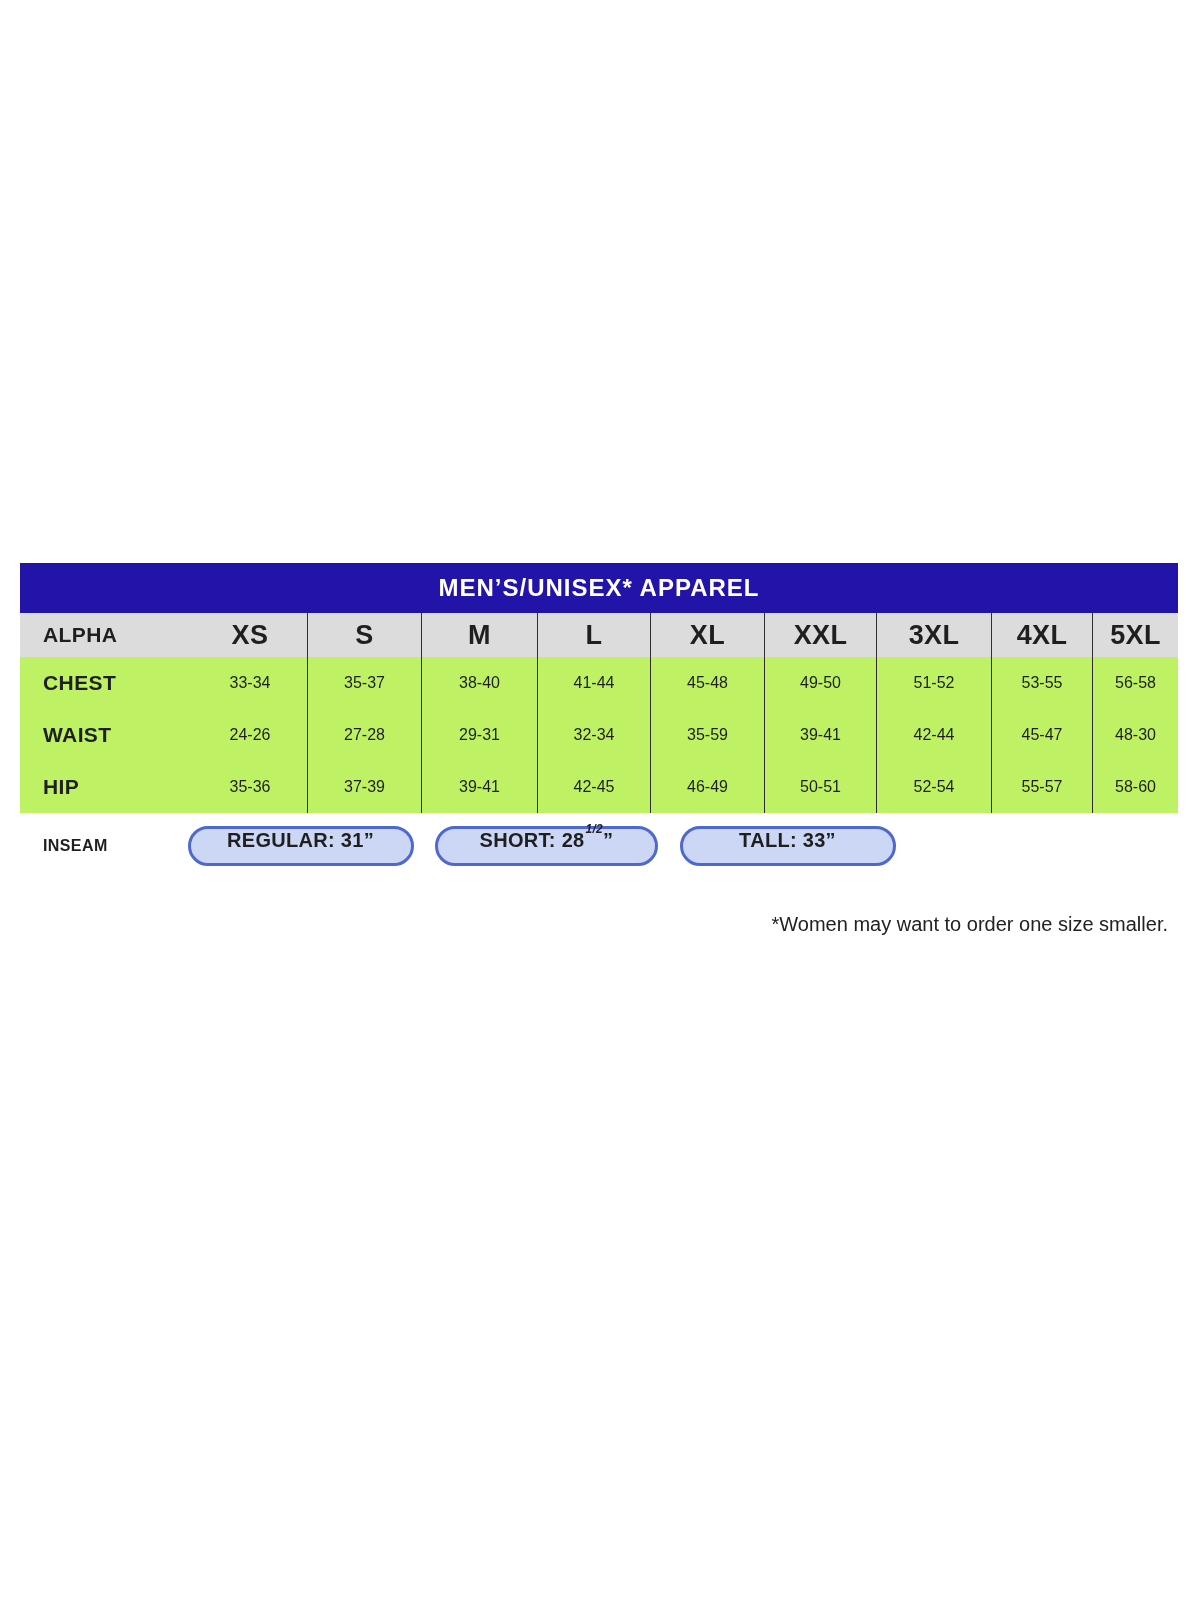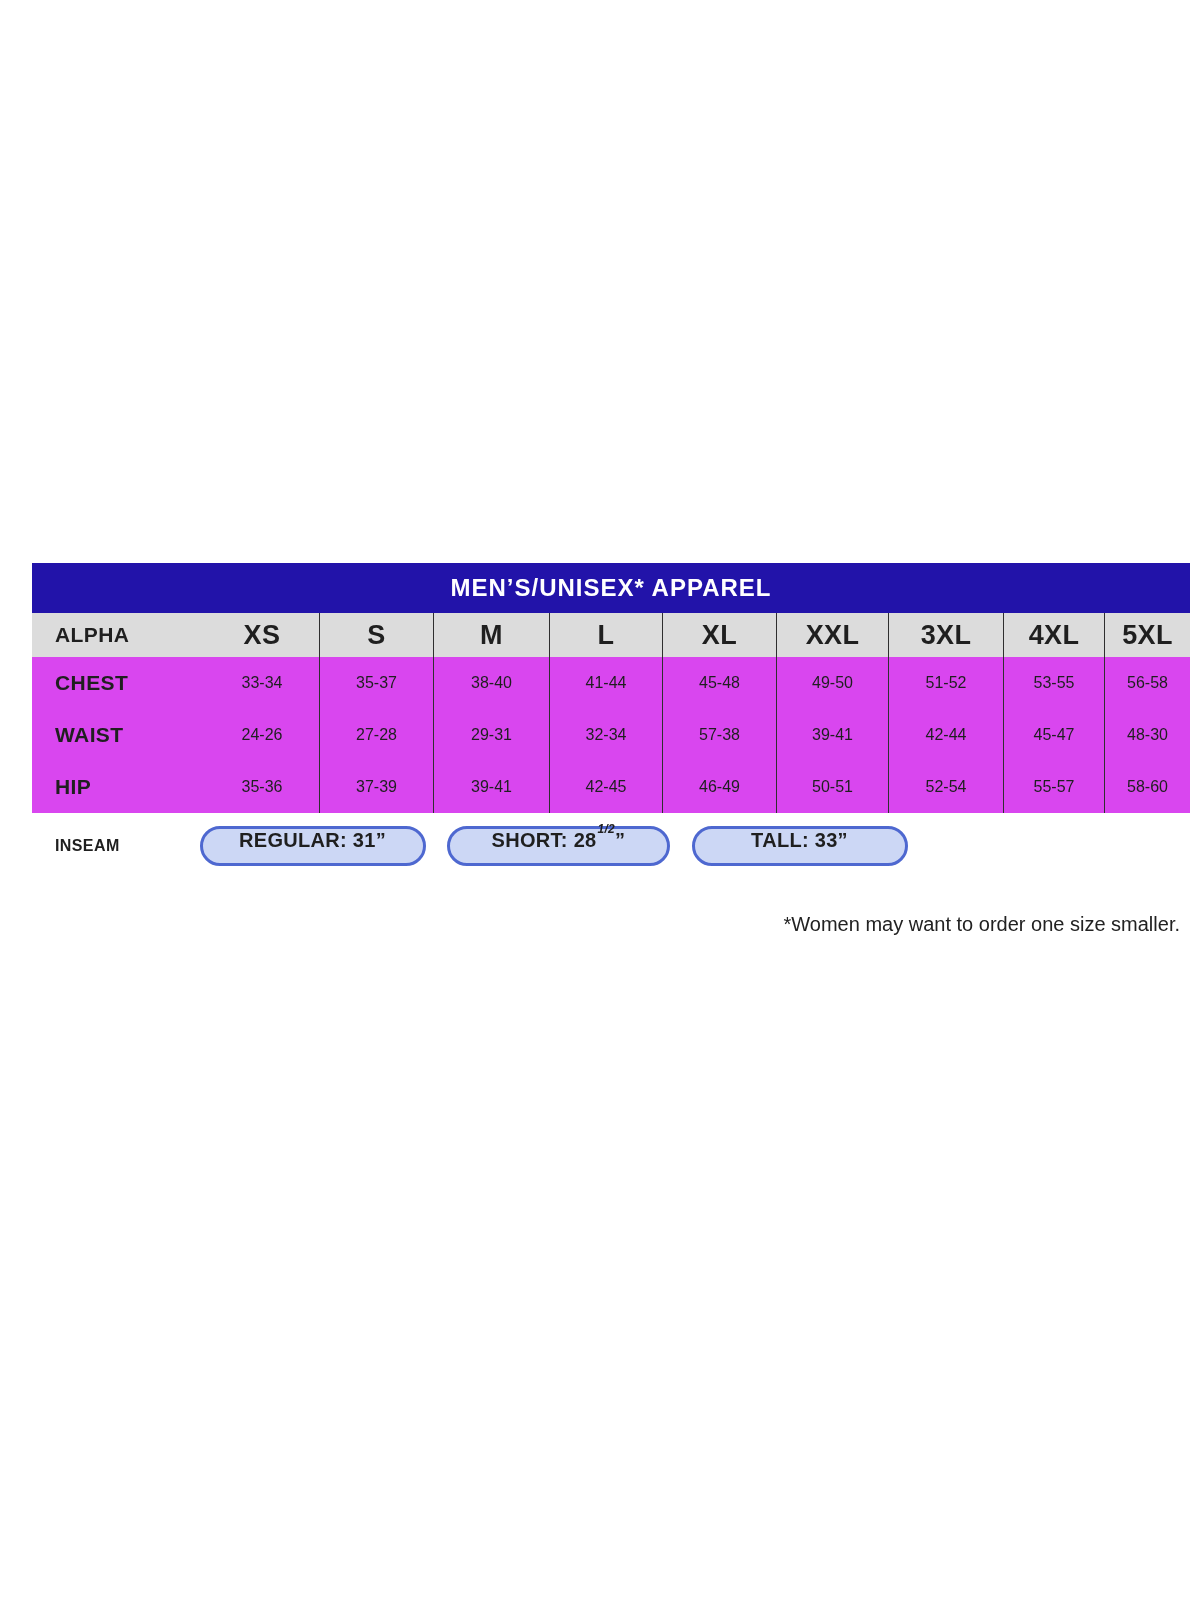--- a/index.html
+++ b/index.html
@@ -8,36 +8,36 @@
     --subheader-bg:#DCDCDC;
     --body-text:#1F1F1F;
     --pill-bg:#CCD7F5;
     --pill-border:#4E68D0;
     --divider:#2F2F2F;
   }
   *{box-sizing:border-box;margin:0;padding:0;}
   html,body{width:1200px;height:1600px;background:#FFFFFF;overflow:hidden;}
   body{position:relative;font-family:"Liberation Sans",sans-serif;color:var(--body-text);}
 
-  .chart{position:absolute;top:563px;left:32px;width:1158px;}
+  .chart{position:absolute;top:563px;left:20px;width:1158px;}
 
   .title-bar{
     height:50px;background:var(--header-bg);
     display:flex;align-items:center;justify-content:center;
   }
   .title-bar span{
     color:var(--header-text);font-size:24px;font-weight:bold;letter-spacing:1px;
   }
 
   .grid-row{
     display:grid;
     grid-template-columns:173px 114px 114px 116px 113px 114px 112px 115px 101px 86px;
   }
   .head-row{height:44px;background:var(--subheader-bg);}
-  .data-row{height:52px;background:#d946ef;}
+  .data-row{height:52px;background:#bef264;}
 
   .cell{
     display:flex;align-items:center;justify-content:center;
     font-size:16px;
   }
   .label-cell{
     justify-content:flex-start;padding-left:23px;
     font-weight:bold;font-size:21px;letter-spacing:0.4px;
   }
   .head-cell{font-weight:bold;font-size:27px;letter-spacing:0.4px;}
@@ -102,21 +102,21 @@
     <div class="cell bl">53-55</div>
     <div class="cell bl">56-58</div>
   </div>
 
   <div class="grid-row data-row">
     <div class="cell label-cell">WAIST</div>
     <div class="cell">24-26</div>
     <div class="cell bl">27-28</div>
     <div class="cell bl">29-31</div>
     <div class="cell bl">32-34</div>
-    <div class="cell bl">57-38</div>
+    <div class="cell bl">35-59</div>
     <div class="cell bl">39-41</div>
     <div class="cell bl">42-44</div>
     <div class="cell bl">45-47</div>
     <div class="cell bl">48-30</div>
   </div>
 
   <div class="grid-row data-row">
     <div class="cell label-cell">HIP</div>
     <div class="cell">35-36</div>
     <div class="cell bl">37-39</div>

